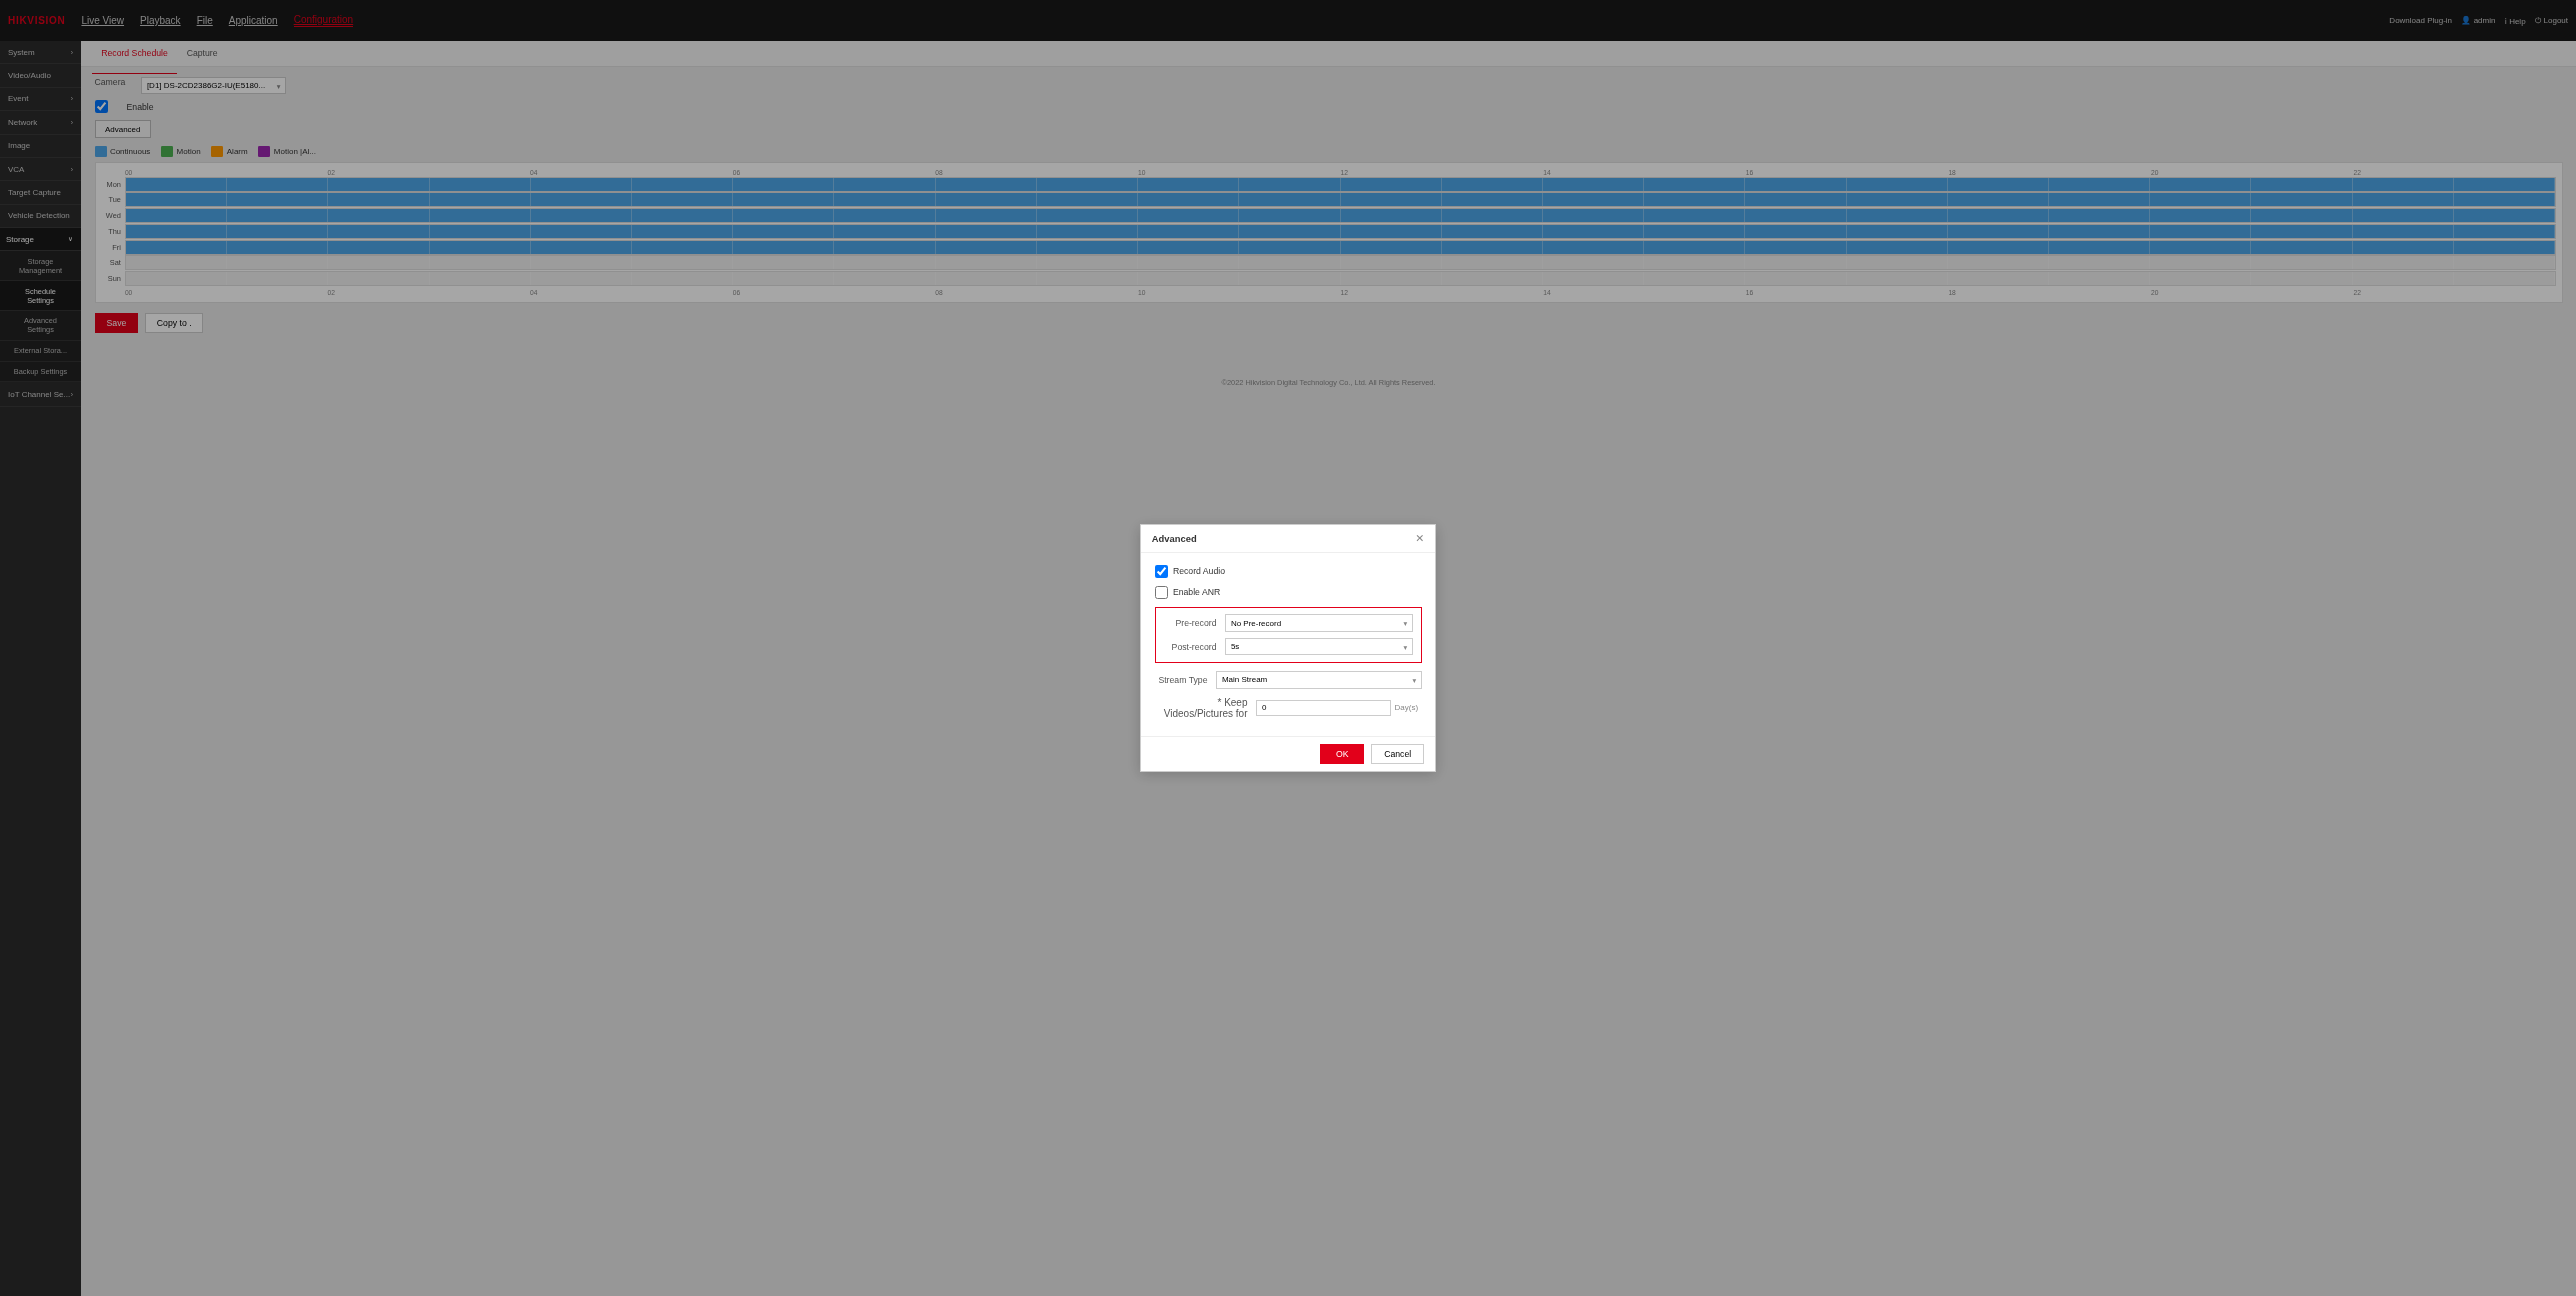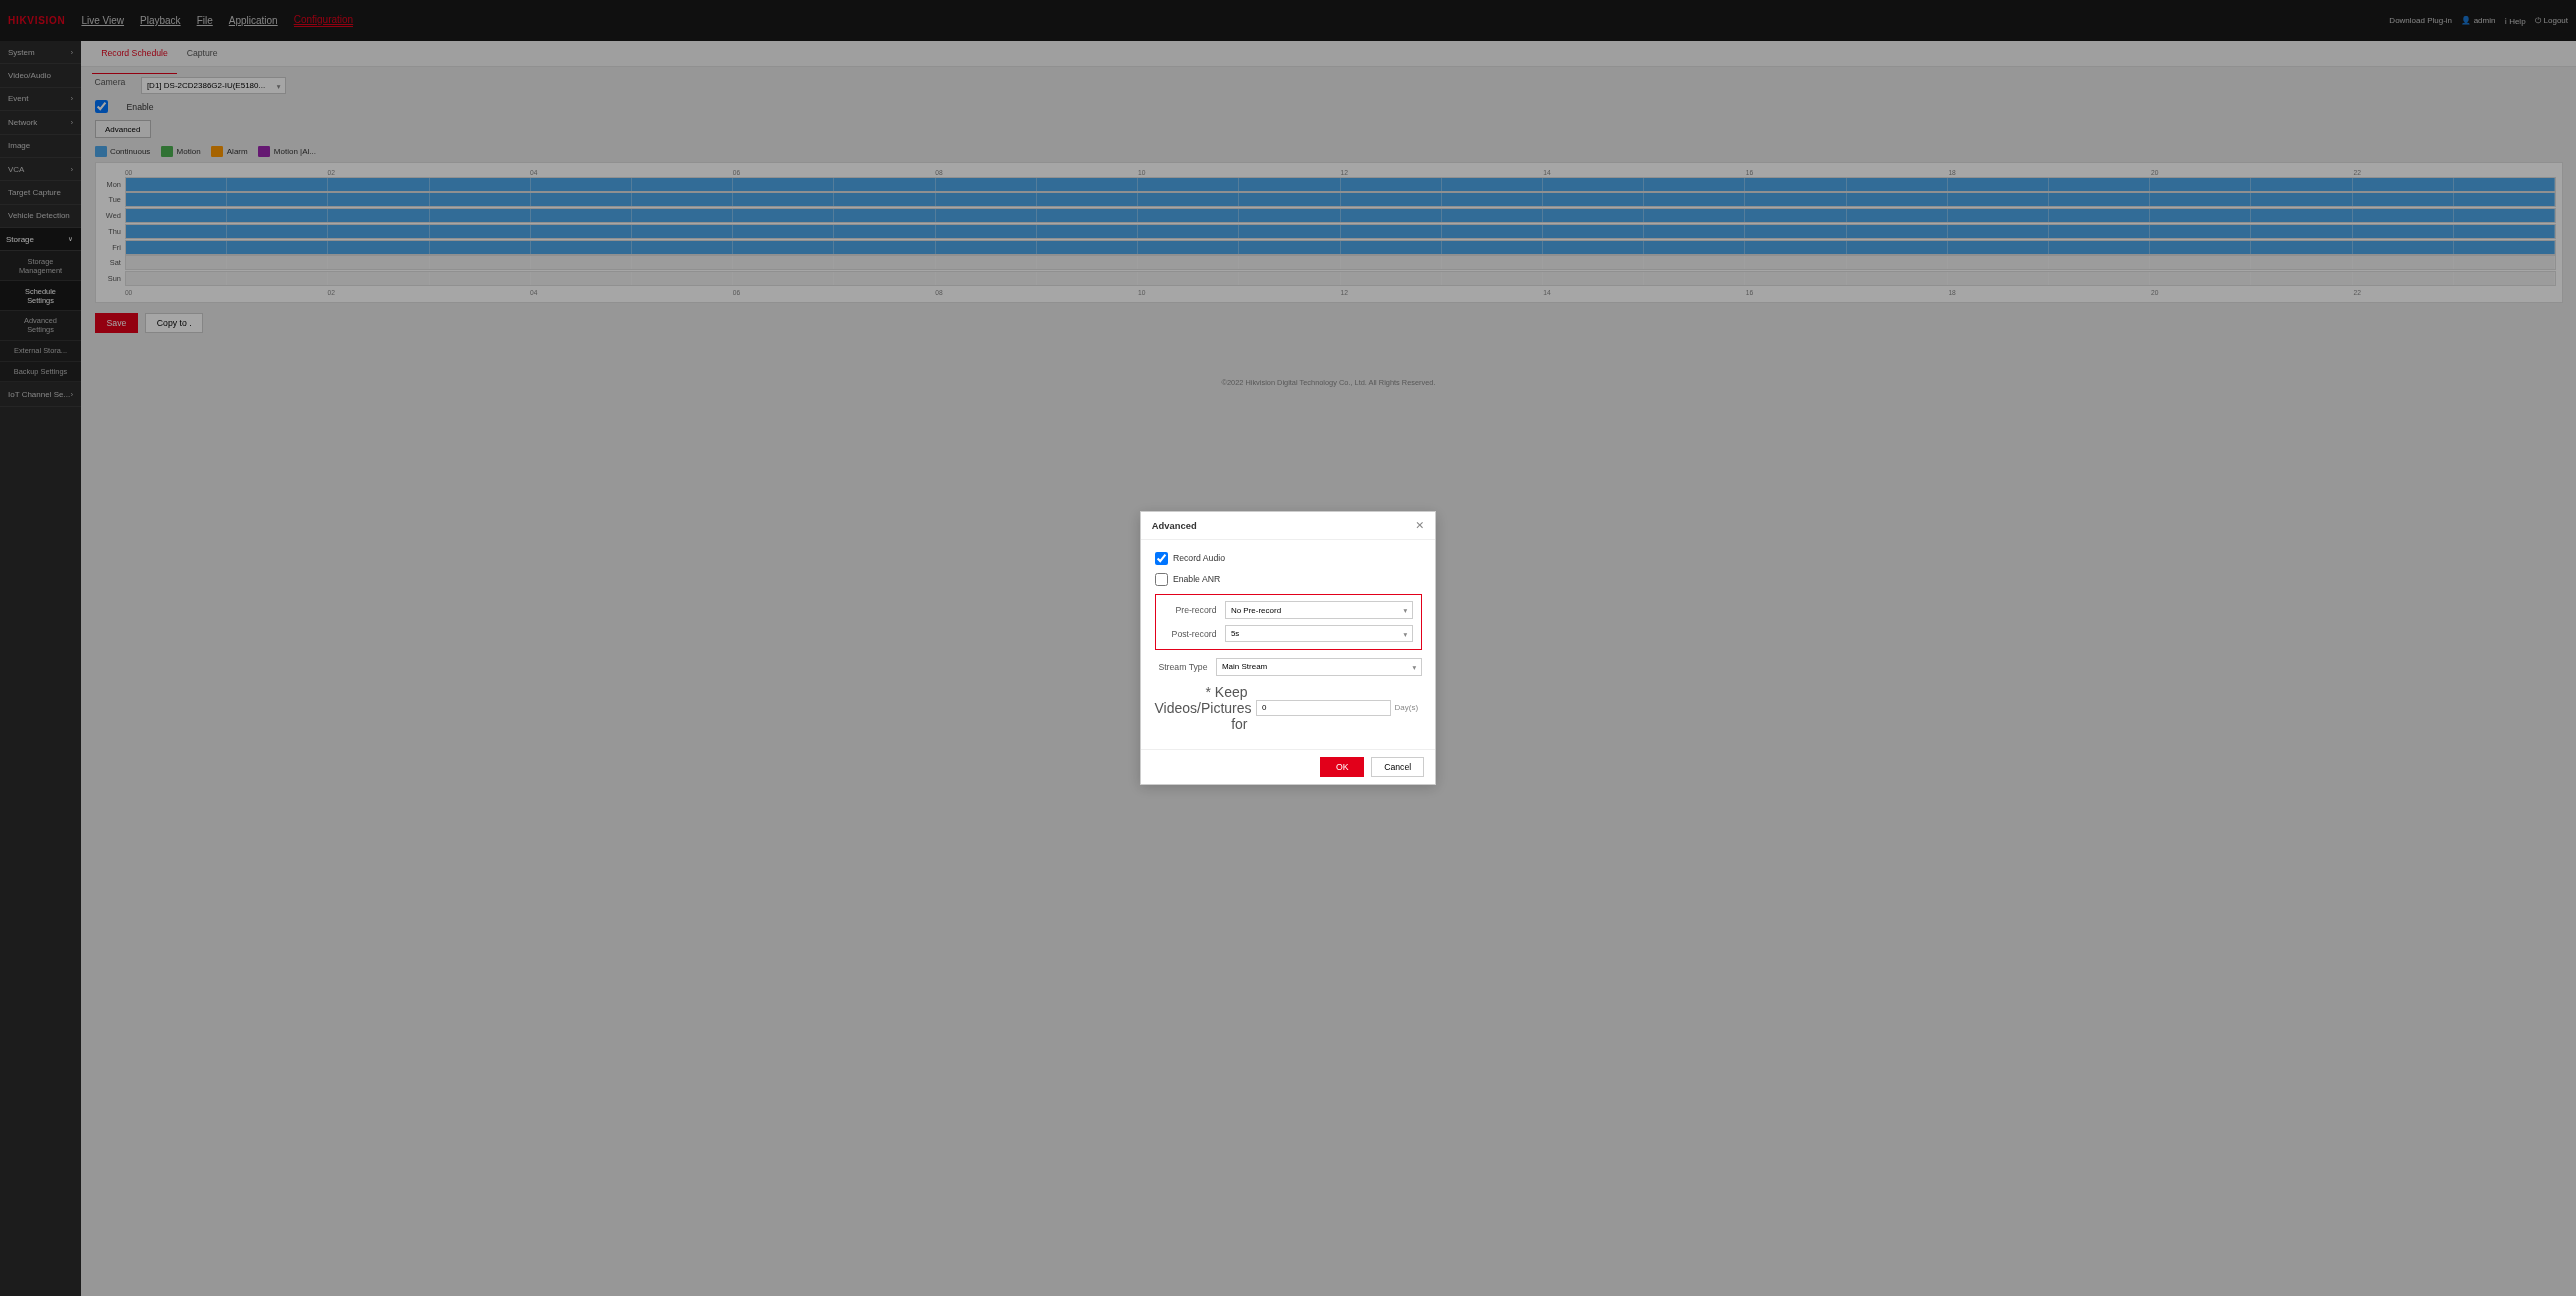--- a/index.html
+++ b/index.html
@@ -321,21 +321,21 @@
       align-items: center;
       margin-bottom: 8px;
     }
     .modal-keep-row {
       display: flex;
       align-items: center;
       margin-bottom: 5.4px;
     }
     .modal-keep-label {
       width: 101px;
-      font-size: 14px;
+      font-size: 10px;
       color: #555;
       text-align: right;
       padding-right: 8px;
     }
     .modal-input {
       border: 0.7px solid #ccc;
       padding: 2.7px 5.4px;
       font-size: 8px;
       width: 135px;
     }

